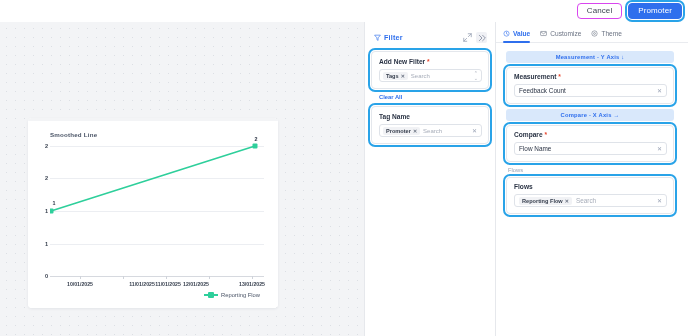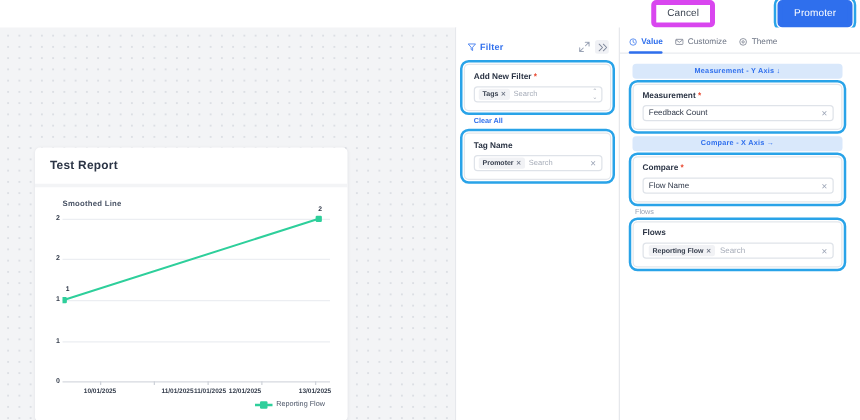--- a/index.html
+++ b/index.html
@@ -11,22 +11,22 @@
   .app { position: relative; width: 688px; height: 336px; display: flex; flex-direction: column; }
 
   
   .topbar {
     height: 22px; flex: 0 0 22px; background: #ffffff;
     display: flex; align-items: center; justify-content: flex-end;
     padding-right: 6px; gap: 6px;
   }
   .btn {
     font-size: 8px; border-radius: 4px; padding: 3px 9px;
-    border: 4px solid #d946ef; background: #fff; color: #3c4552;
-    cursor: pointer; line-height: 1; letter-spacing: .1px; margin-left: 44px;
+    border: 1px solid #d946ef; background: #fff; color: #3c4552;
+    cursor: pointer; line-height: 1; letter-spacing: .1px;
   }
   .btn-primary {
     background: #2f6fed; border-color: #2f6fed; color: #fff;
   }
   .hl-box { outline: 2px solid #29a3e8; outline-offset: 1px; border-radius: 4px; }
 
   
   .body { flex: 1; display: flex; min-height: 0; }
 
   
@@ -173,21 +173,20 @@
   <div class="topbar">
     <button class="btn">Cancel</button>
     <button class="btn btn-primary hl-box">Promoter</button>
   </div>
 
   <div class="body">
 
     <div class="canvas">
 
       <div class="report-card">
-        <div class="report-title">Test Report</div>
         <div class="report-divider"></div>
 
         <div class="chart-wrap">
           <div class="chart-subtitle">Smoothed Line</div>
 
           <div class="plot">
 
             <div class="ylabels">
               <div class="ylabel" style="top:6px">2</div>
               <div class="ylabel" style="top:38px">2</div>

